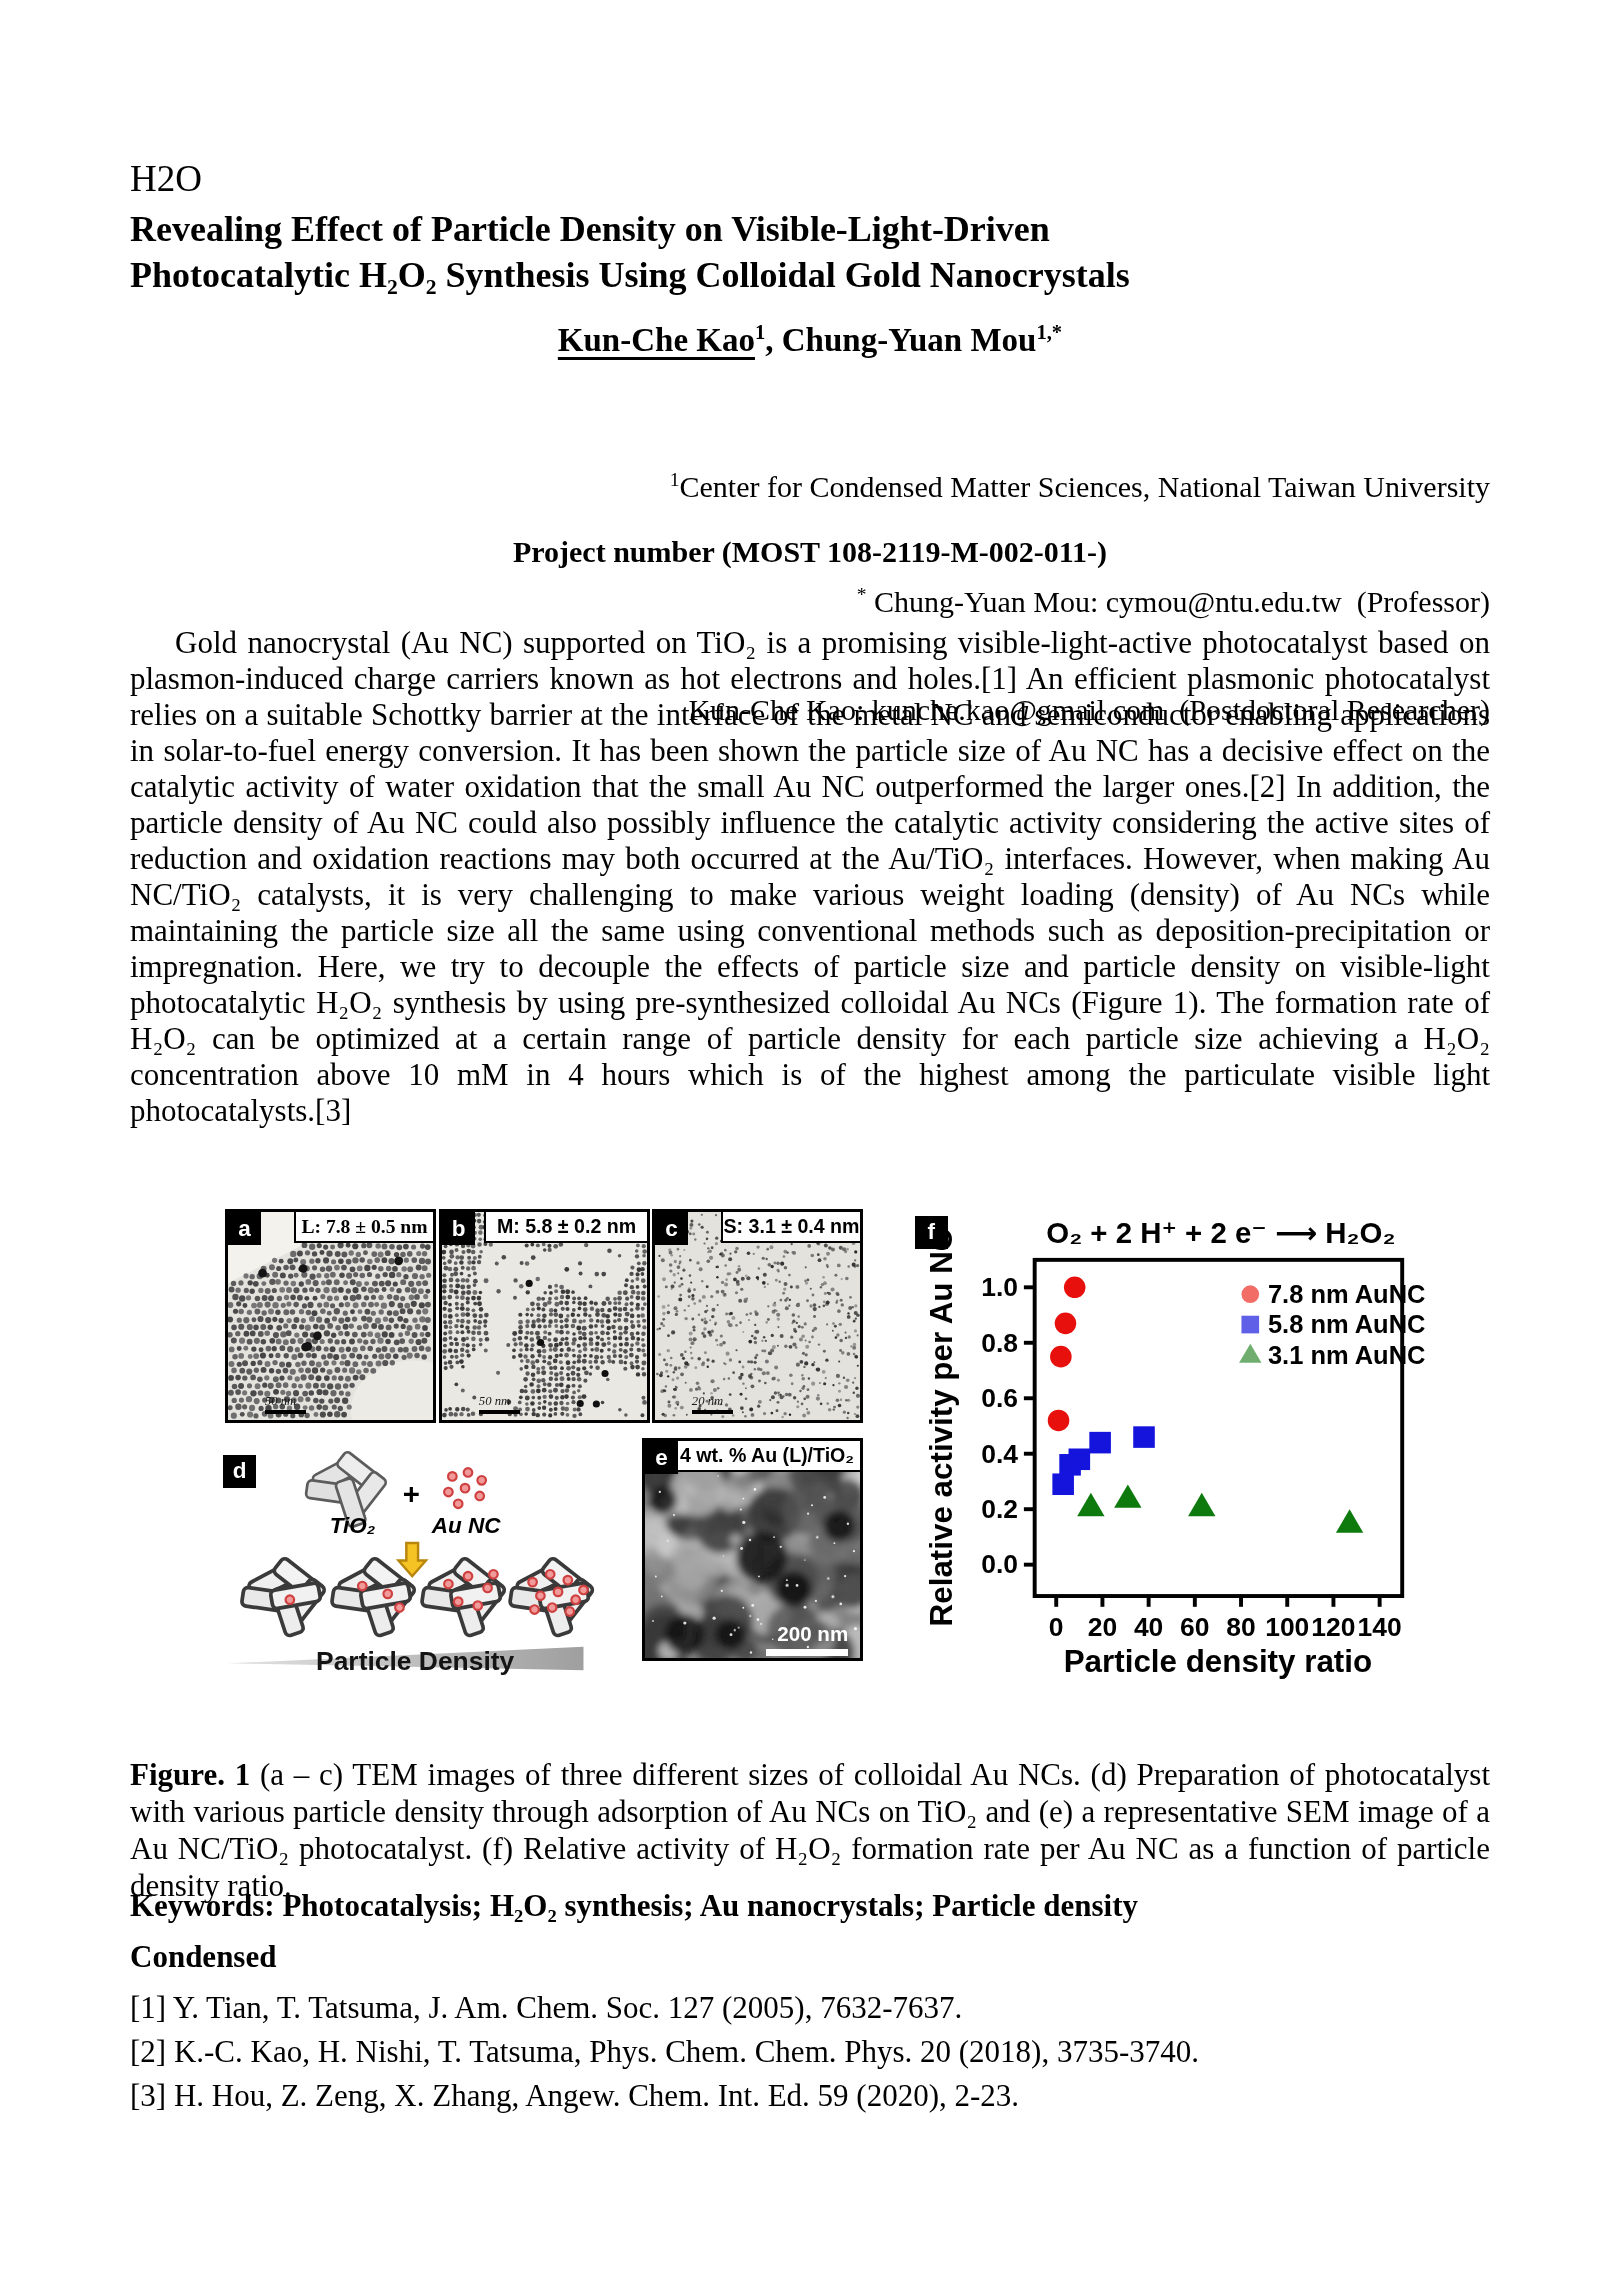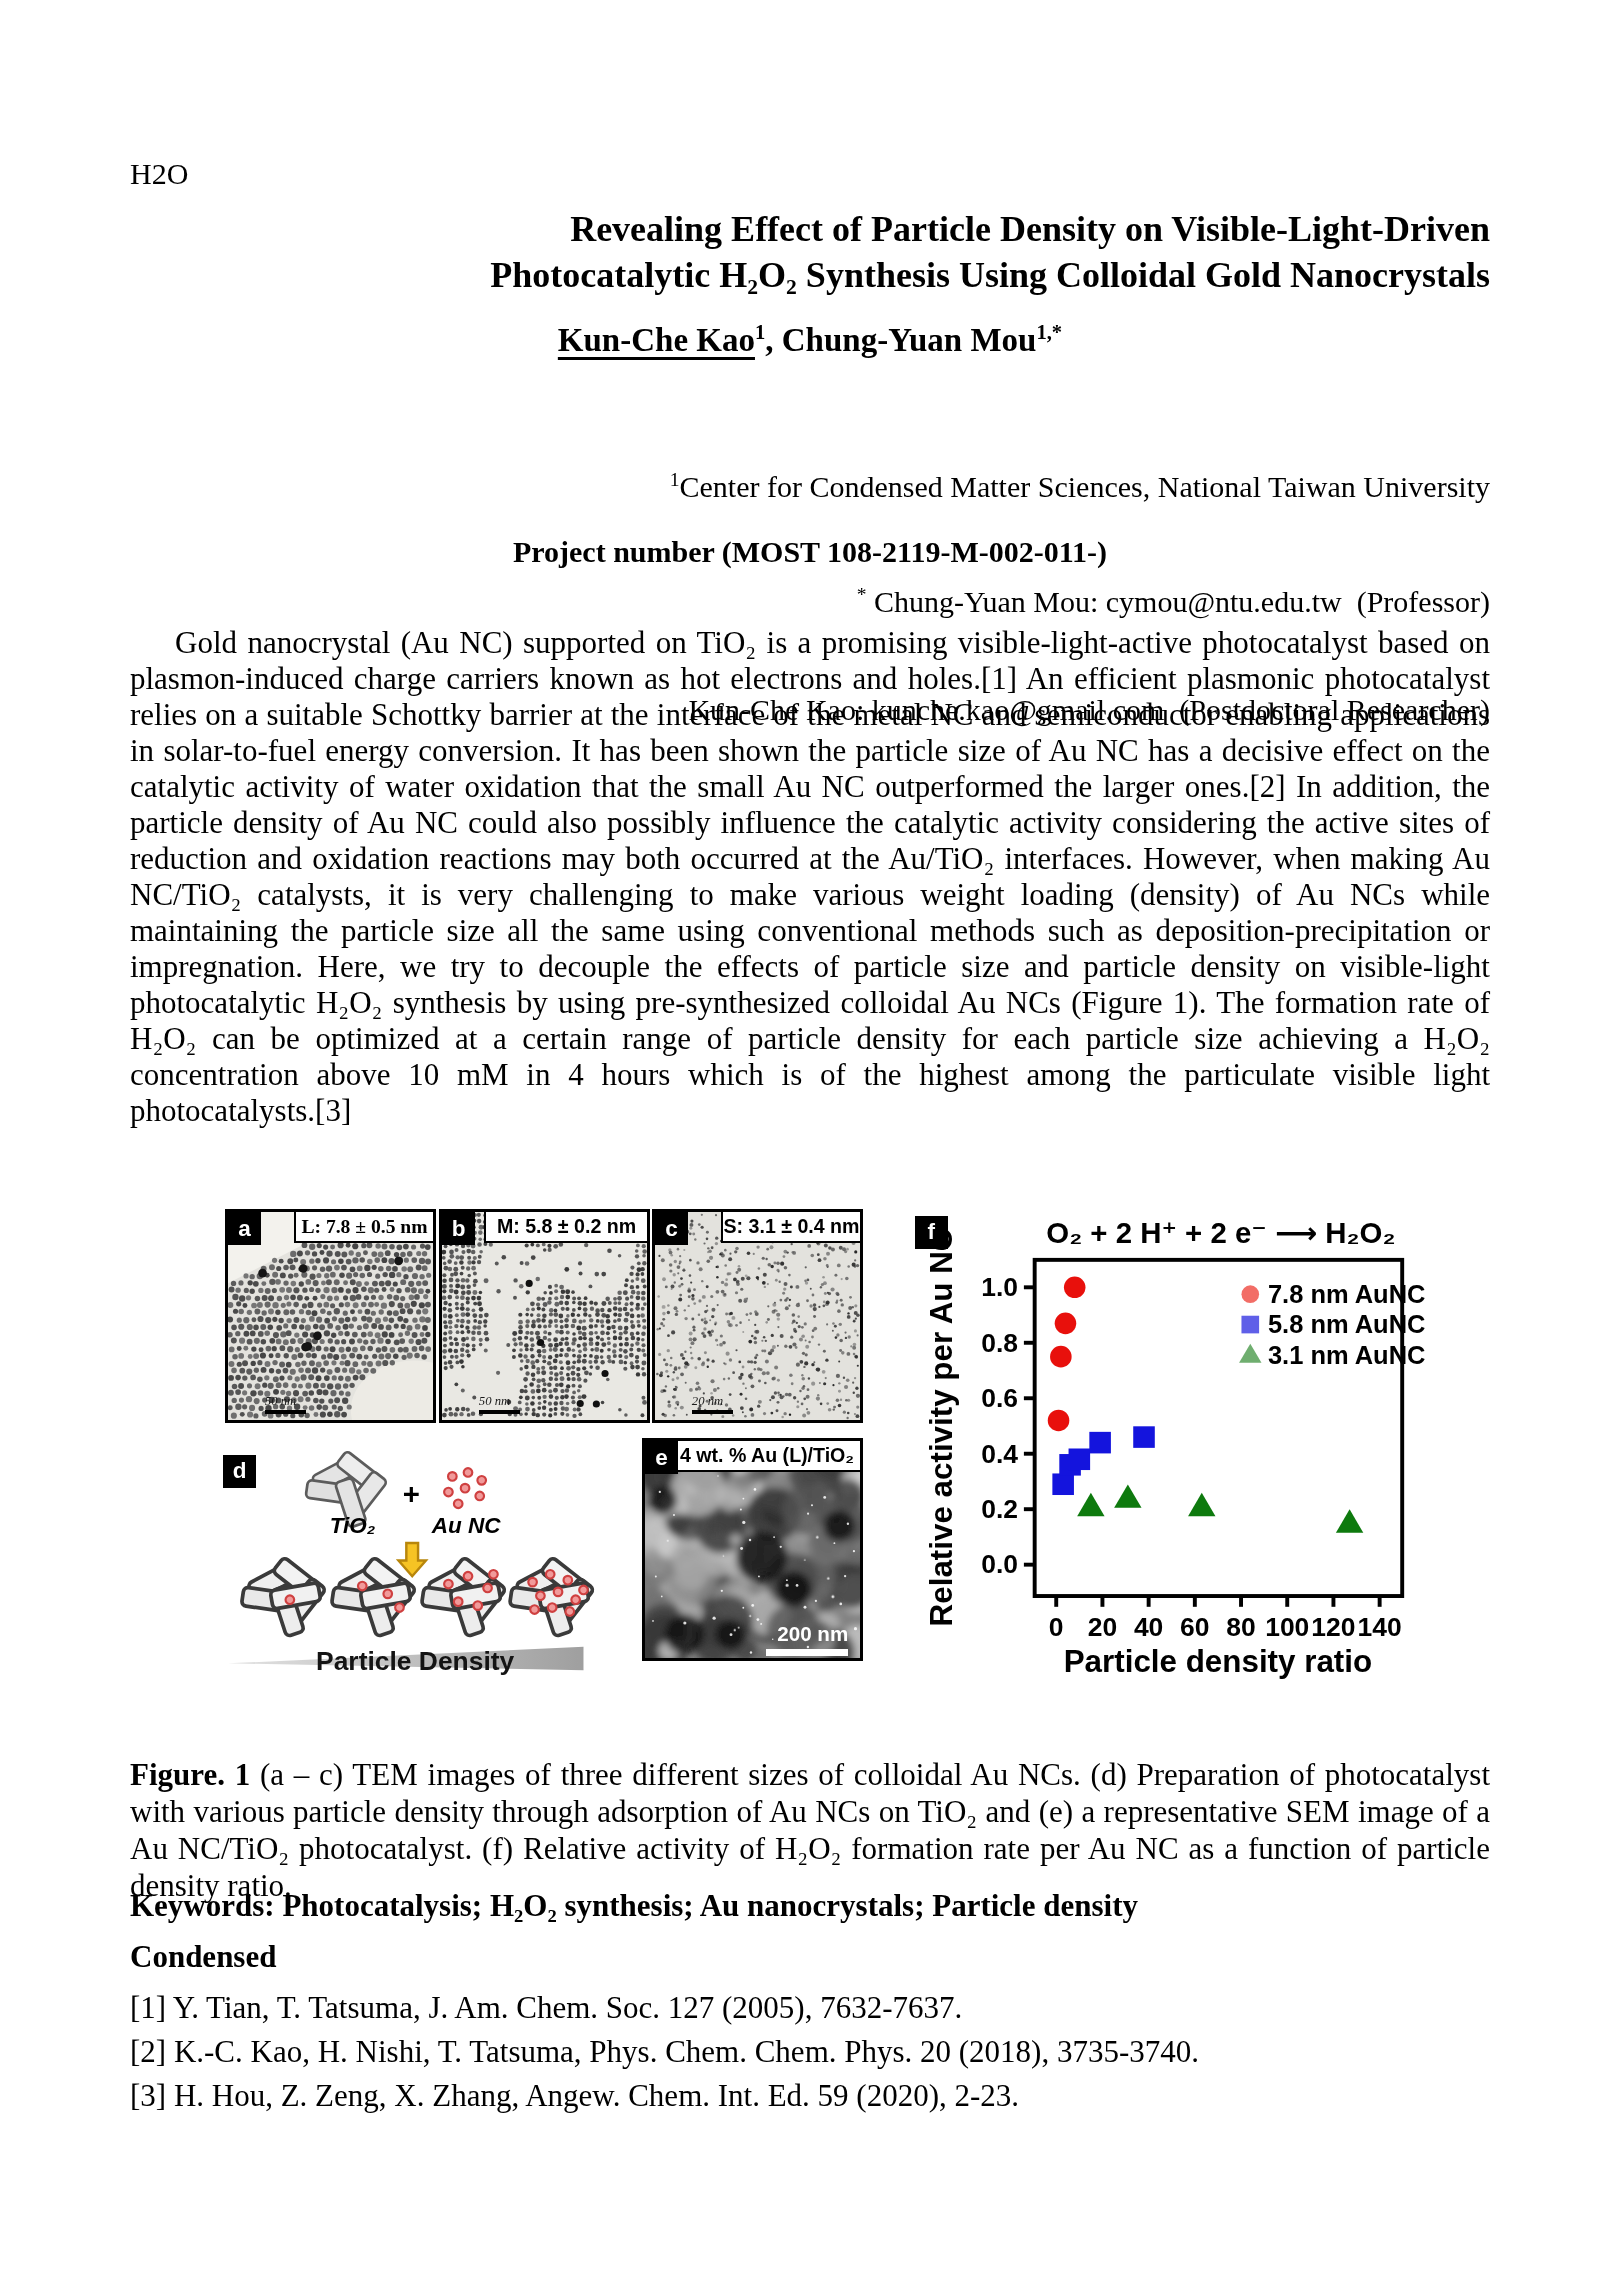--- a/index.html
+++ b/index.html
@@ -1,20 +1,20 @@
 <!DOCTYPE html>
 <html><head>
 <meta charset="utf-8">
 <style>
   html,body{margin:0;padding:0;background:#fff;}
   .page{position:relative;width:1621px;height:2293px;background:#ffffff;overflow:hidden;
         font-family:"Liberation Serif","DejaVu Serif",serif;color:#000;}
   .abs{position:absolute;}
-  #h2o{left:130px;top:157px;font-size:30px;text-align:center;}
-  .title{left:130px;top:206px;width:1360px;text-align:right;font-weight:700;font-size:36px;line-height:46px;}
+  #h2o{left:130px;top:157px;font-size:37px;text-align:center;}
+  .title{left:130px;top:206px;width:1360px;text-align:left;font-weight:700;font-size:36px;line-height:46px;}
   .authors{left:130px;top:321px;width:1360px;text-align:center;font-weight:700;font-size:33px;}
   .authors sup{font-size:20.6px;font-weight:700;}
   .u{text-decoration:underline;text-decoration-thickness:2.9px;text-underline-offset:5.9px;}
   .affil{left:130px;top:390px;width:1360px;text-align:right;font-size:30px;line-height:36px;white-space:pre-wrap;}
   .affil sup{font-size:19.6px;}
   .project{left:130px;top:535px;width:1360px;text-align:center;font-weight:700;font-size:30px;}
   .abstract{left:130px;top:594px;width:1360px;font-size:31px;line-height:36px;text-align:justify;text-indent:45px;}
   .caption{left:130px;top:1725px;width:1360px;font-size:31px;line-height:37px;text-align:justify;}
   .keywords{left:130px;top:1888px;width:1360px;font-weight:700;font-size:31px;}
   .refhead{left:130px;top:1939px;font-weight:700;font-size:31px;}

